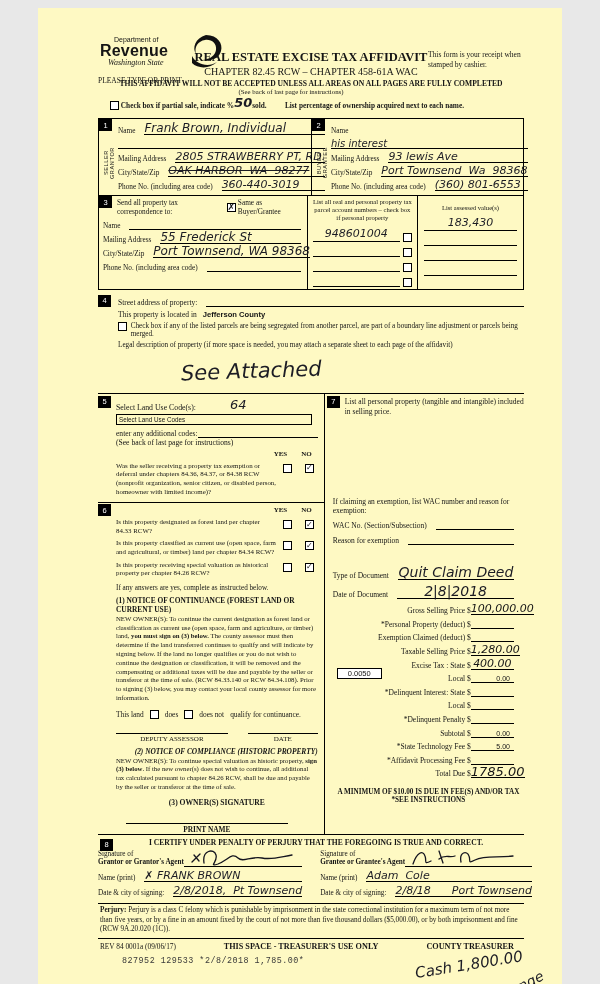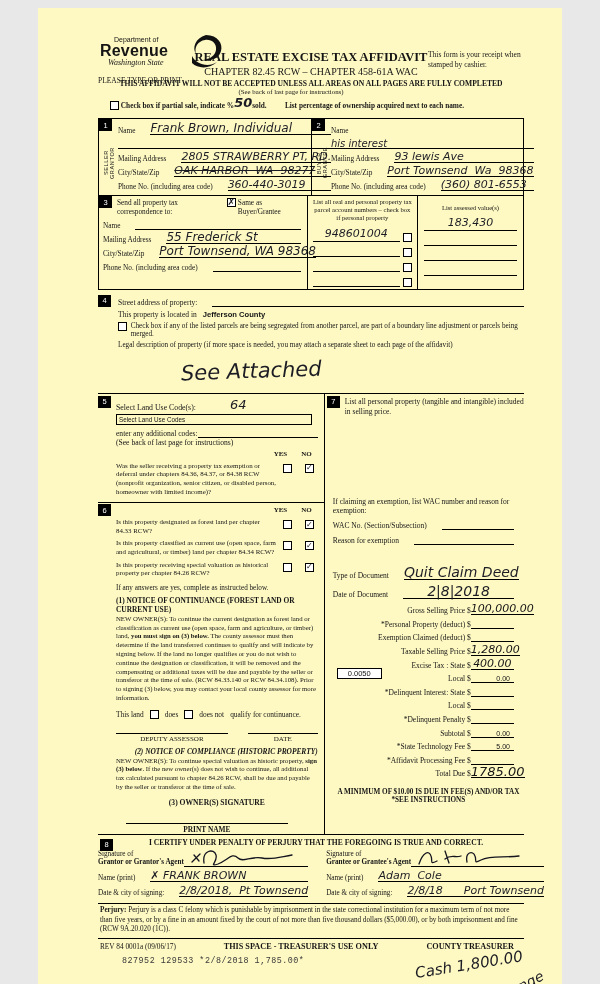--- a/index.html
+++ b/index.html
@@ -33,31 +33,31 @@
   
   .box12 { border:1.5px solid #000; display:flex; }
   .party { width:50%; display:flex; position:relative; padding:2px 6px 4px 2px; }
   .party + .party { border-left:1.5px solid #000; }
   .party .numbox { position:absolute; left:0px; top:0px; }
   .vwrap { display:flex; align-items:center; justify-content:center; width:15px; margin-top:14px; flex:none;}
   .vtext { writing-mode:vertical-rl; transform:rotate(180deg); font-size:5.6px; letter-spacing:0.6px;
            font-family:"Liberation Sans",sans-serif; }
   .fields { flex:1; padding-left:2px; }
   .frow { display:flex; align-items:flex-end; font-size:7.3px; min-height:14px; }
-  .flabel { white-space:nowrap; padding-right:15px; }
+  .flabel { white-space:nowrap; padding-right:9px; }
   .fline { flex:1; border-bottom:1px solid #000; min-height:11px; display:flex; align-items:flex-end; }
   .fline .hw { font-size:10.5px; line-height:0.9; }
 
   
   .box3 { border:1.5px solid #000; border-top:none; display:flex; }
   .c3a { width:49%; padding:2px 6px 3px 2px; position:relative; }
   .c3b { width:26%; border-left:1px solid #000; padding:2px 5px; }
   .c3c { width:25%; border-left:1px solid #000; padding:2px 6px; }
   .c3a .numbox { position:absolute; left:0; top:0; }
-  .corr { font-size:7.3px; padding-left:16px; display:flex; align-items:flex-start; gap:2px;}
+  .corr { font-size:7.3px; padding-left:16px; display:flex; align-items:center; gap:2px;}
   .chead { font-size:6.6px; text-align:center; line-height:1.25; }
   .prow { display:flex; align-items:flex-end; gap:3px; min-height:15px; }
   .pline { flex:1; border-bottom:1px solid #000; text-align:center; }
   .pline .hw { font-size:11px; }
 
   
   .sec4 { padding:5px 0 0 0; position:relative; font-size:7.5px;}
   .s4row { display:flex; align-items:flex-end; margin-bottom:3px;}
   .s4row .fline { min-height:9px;}
   .located { padding-left:20px; margin:3px 0; }

